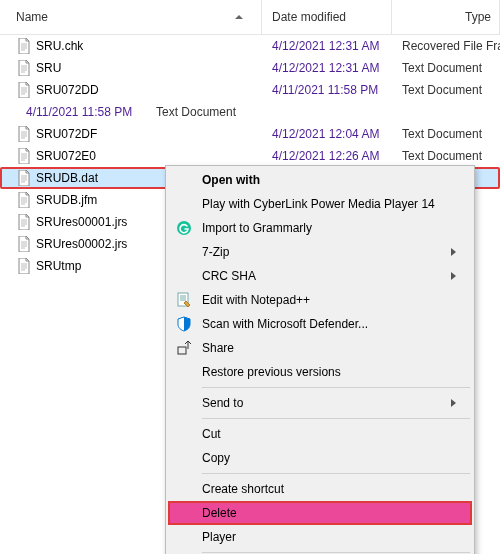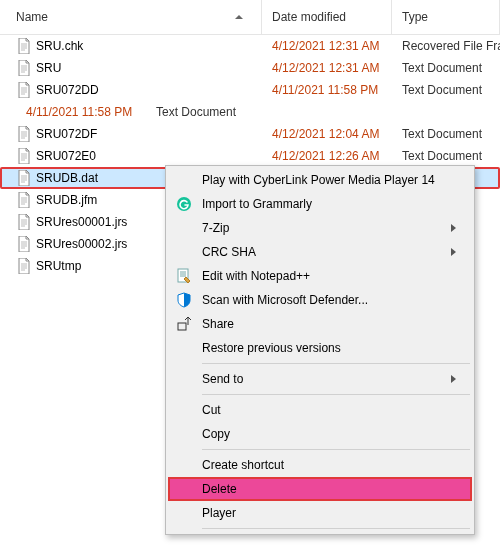--- a/index.html
+++ b/index.html
@@ -23,21 +23,21 @@
   }
   .header-cell {
     display: flex;
     align-items: center;
     height: 100%;
     padding-right: 8px;
     border-right: 1px solid #e5e5e5;
   }
   .col-name { width: 246px; }
   .col-date { width: 130px; padding-left: 10px; }
-  .col-type { flex: 1; padding-left: 10px; }
+  .col-type { flex: 1; padding-left: 10px; justify-content: flex-end; }
   .sort-ind {
     margin-left: auto;
     margin-right: 10px;
     width: 0; height: 0;
     border-left: 4px solid transparent;
     border-right: 4px solid transparent;
     border-bottom: 4px solid #666;
   }
   .file-list { }
   .file-row {
@@ -55,21 +55,21 @@
     padding-left: 14px;
   }
   .name-cell {
     width: 246px;
     display: flex;
     align-items: center;
     gap: 4px;
     overflow: hidden;
     white-space: nowrap;
   }
-  .date-cell { width: 130px; padding-left: 10px; color: #c2410c; white-space: nowrap; }
+  .date-cell { width: 130px; padding-left: 10px; color: #4c1d95; white-space: nowrap; }
   .type-cell { flex: 1; padding-left: 10px; color: #333; white-space: nowrap; overflow:hidden;}
   .file-icon {
     width: 16px; height: 16px; flex-shrink: 0;
     display: inline-flex; align-items: center; justify-content: center;
   }
   .file-icon svg { width: 14px; height: 16px; }
 
   
   .context-menu {
     position: absolute;
@@ -278,20 +278,23 @@
             <path d="M4 6h6M4 8h6M4 10h6M4 12h4" stroke="#bbb" stroke-width="1"></path>
           </svg>
         </span>
       <span>SRUtmp</span>
     </div>
   </div>
 
 </div>
 
 <div class="context-menu">
+  <div class="menu-item bold">
+    <span>Open with</span>
+  </div>
   <div class="menu-item">
     <span>Play with CyberLink Power Media Player 14</span>
   </div>
   <div class="menu-item">
     <span class="menu-icon">
       <svg viewBox="0 0 16 16">
           <circle cx="8" cy="8" r="7" fill="#15c39a"></circle>
           <path d="M11 6a4 4 0 1 0 1 3h-3" fill="none" stroke="#fff" stroke-width="1.6" stroke-linecap="round"></path>
         </svg>
     </span>

